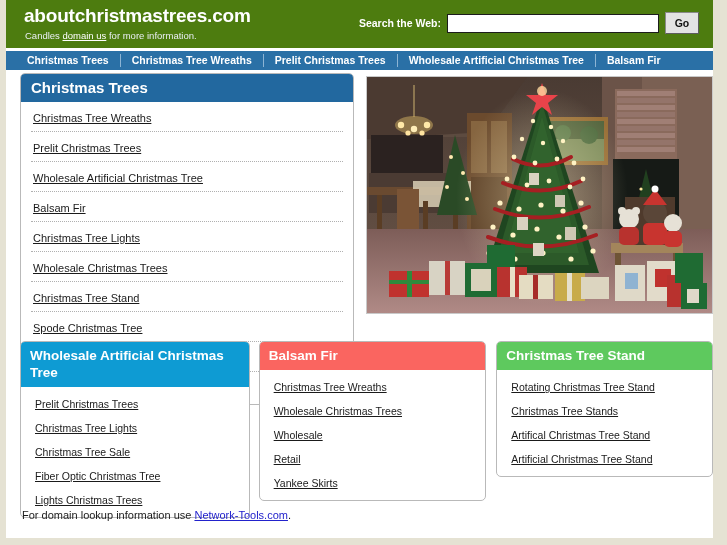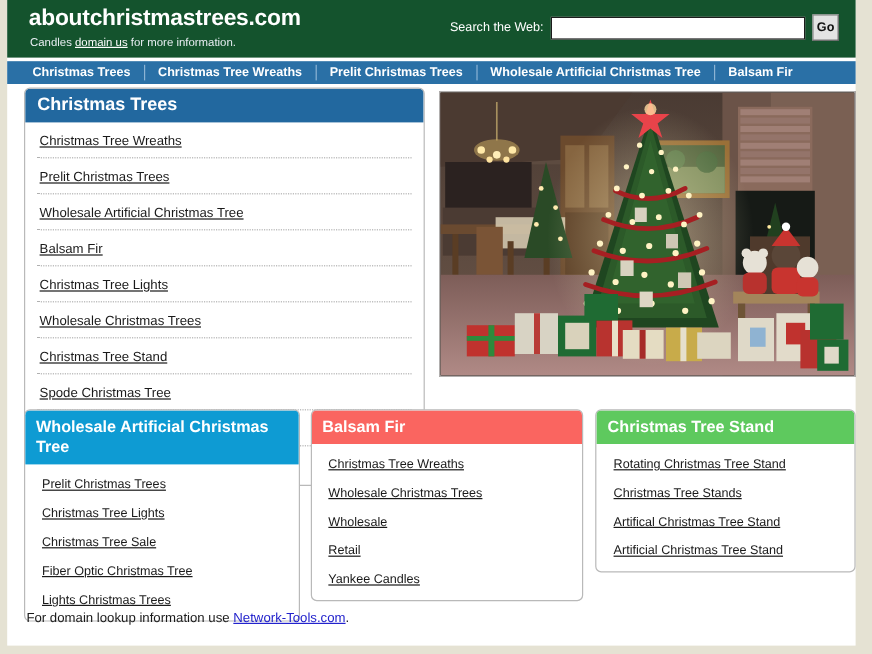--- a/index.html
+++ b/index.html
@@ -20,21 +20,21 @@
     left: 6px; top: 0px;
     width: 707px; height: 538px;
     background: #ffffff;
   }
 
   
   .masthead {
     position: absolute;
     left: 0; top: 0;
     width: 707px; height: 48px;
-    background: #14532d;
+    background: #4d7c0f;
   }
   .brand {
     position: absolute;
     left: 18px; top: 5px;
     color: #ffffff;
     font-size: 19px;
     font-weight: bold;
     letter-spacing: -0.2px;
     white-space: nowrap;
   }
@@ -52,34 +52,34 @@
   .searchwrap {
     position: absolute;
     right: 14px; top: 12px;
     display: flex;
     align-items: center;
     gap: 6px;
   }
   .searchlabel {
     color: #ffffff;
     font-size: 10.5px;
-    font-weight: normal;
+    font-weight: bold;
     white-space: nowrap;
   }
   .searchinput {
     width: 212px; height: 19px;
     border: 1px solid #1c1c1c;
     background: #ffffff;
     font-family: "Liberation Sans", sans-serif;
     font-size: 11px;
     padding: 0 3px;
     outline: none;
   }
   .gobtn {
-    width: 22px; height: 22px;
+    width: 34px; height: 22px;
     background: #e3e3e3;
     border: 1px solid #8a8a8a;
     border-right-color: #5d5d5d;
     border-bottom-color: #5d5d5d;
     color: #111111;
     font-family: "Liberation Sans", sans-serif;
     font-size: 10.5px;
     font-weight: bold;
     line-height: 20px;
     text-align: center;
@@ -442,21 +442,21 @@
         </div>
       </div>
 
       <div class="card c2">
         <div class="card-head red">Balsam Fir</div>
         <div class="card-list">
           <div class="row"><a href="#">Christmas Tree Wreaths</a></div>
           <div class="row"><a href="#">Wholesale Christmas Trees</a></div>
           <div class="row"><a href="#">Wholesale</a></div>
           <div class="row"><a href="#">Retail</a></div>
-          <div class="row"><a href="#">Yankee Candles</a></div>
+          <div class="row"><a href="#">Yankee Skirts</a></div>
         </div>
       </div>
 
       <div class="card c3">
         <div class="card-head green">Christmas Tree Stand</div>
         <div class="card-list">
           <div class="row"><a href="#">Rotating Christmas Tree Stand</a></div>
           <div class="row"><a href="#">Christmas Tree Stands</a></div>
           <div class="row"><a href="#">Artifical Christmas Tree Stand</a></div>
           <div class="row"><a href="#">Artificial Christmas Tree Stand</a></div>

